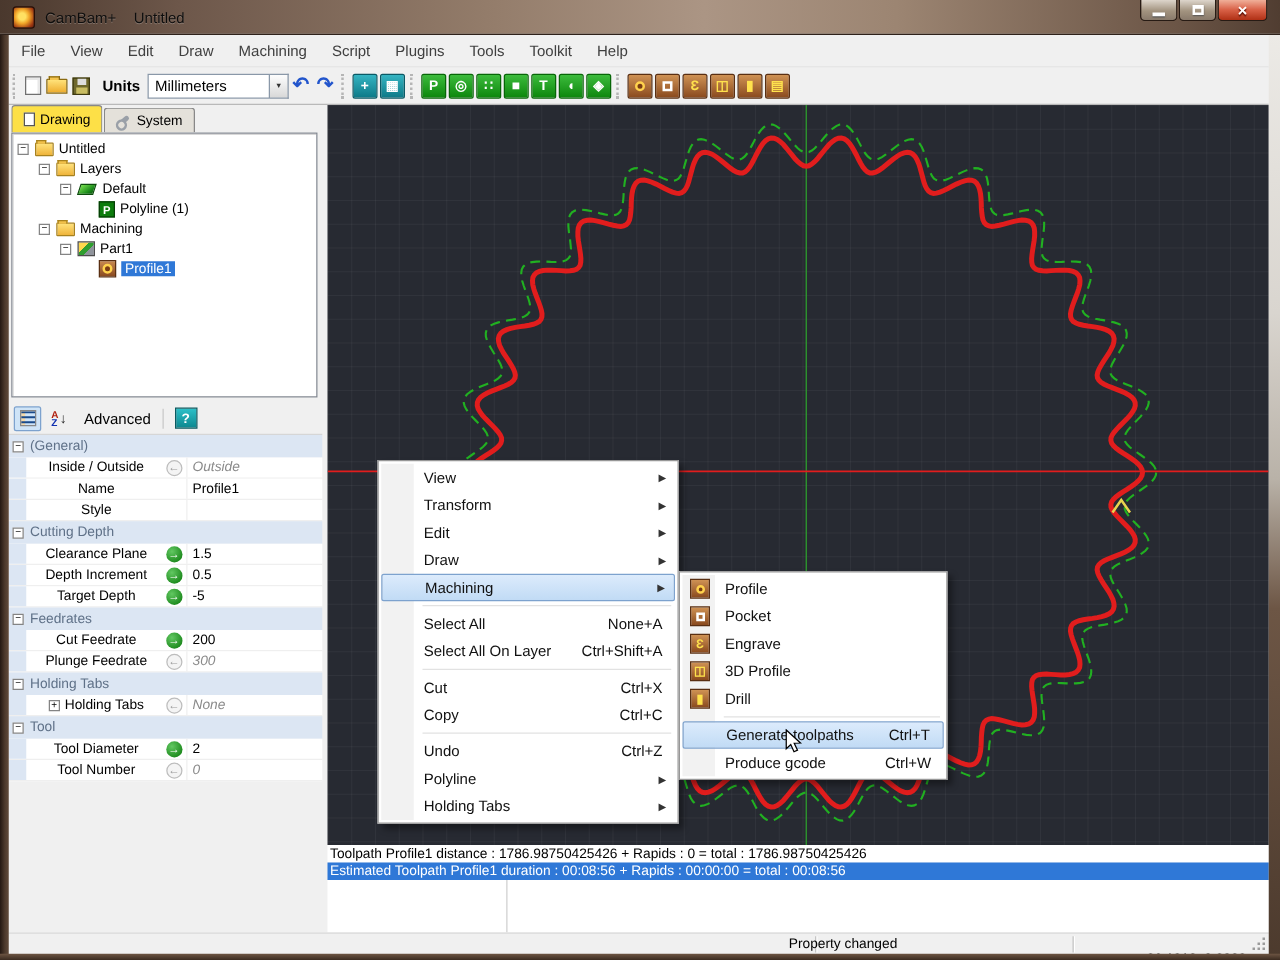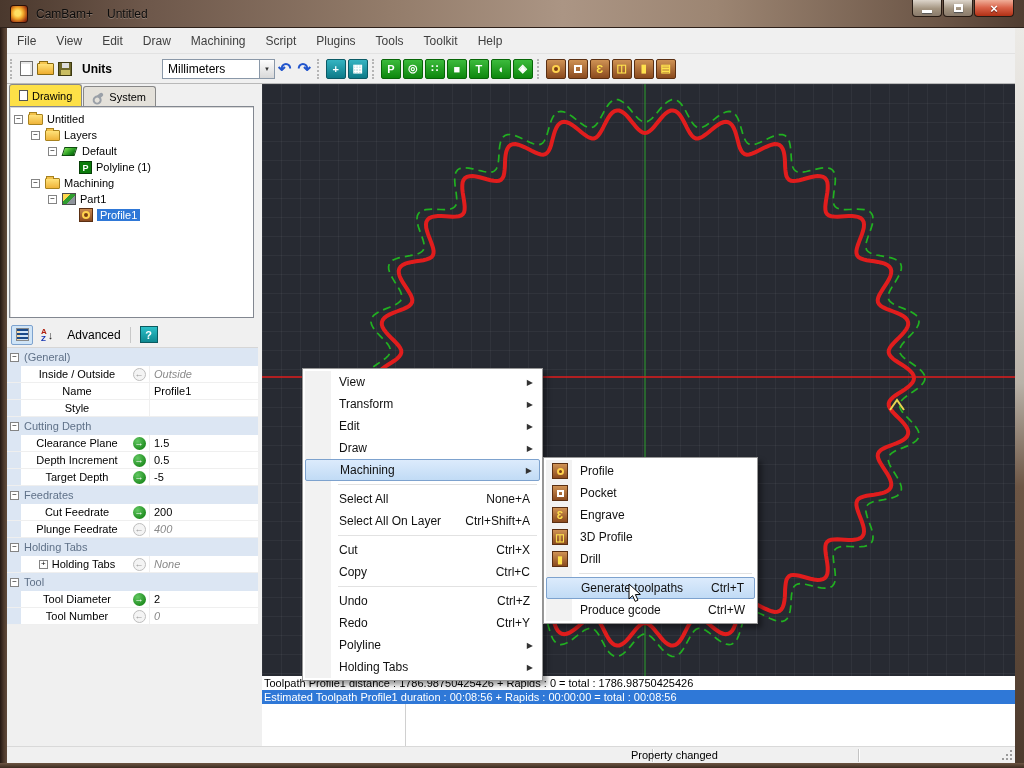--- a/index.html
+++ b/index.html
@@ -31,21 +31,21 @@
   .toolbar{position:absolute;left:7px;top:54px;width:1008px;height:30px;background:#f0f0f0;display:flex;align-items:center;border-bottom:1px solid #b9b9b9;}
   .grip{width:3px;height:20px;border-left:2px dotted #b5b5b5;margin:0 5px 0 3px;}
   .tbico{margin:0 2px;display:flex;align-items:center;justify-content:center;}
   .ico-new{width:13px;height:15px;background:#fff;border:1px solid #707070;box-shadow:inset -2px 2px 0 #e8e8e8;}
   .ico-open{width:17px;height:12px;background:linear-gradient(#ffe27a,#eead2e);border:1px solid #8a6a10;border-radius:1px 1px 0 0;position:relative;}
   .ico-open::before{content:'';position:absolute;left:1px;top:-3px;width:7px;height:2px;background:#f4c44e;border:1px solid #8a6a10;border-bottom:none;}
   .ico-save{width:14px;height:14px;background:#6e682c;border:1px solid #3c380f;position:relative;}
   .ico-save::before{content:'';position:absolute;left:3px;top:0;width:7px;height:5px;background:#ddd;}
   .ico-save::after{content:'';position:absolute;left:2px;bottom:0;width:9px;height:5px;background:#c9bd62;}
   .units-label{font-size:12px;font-weight:bold;margin:0 6px 0 8px;color:#000;}
-  .combo{width:98px;height:20px;background:#fff;border:1px solid #8a98a8;display:flex;align-items:center;font-size:12px;padding-left:5px;color:#000;margin-left:44px;}
+  .combo{width:98px;height:20px;background:#fff;border:1px solid #8a98a8;display:flex;align-items:center;font-size:12px;padding-left:5px;color:#000;}
   .combo-arrow{width:15px;height:20px;border:1px solid #8a98a8;border-left:none;background:linear-gradient(#fdfdfd,#d8d8d8);display:flex;align-items:center;justify-content:center;font-size:6px;color:#333;}
   .undo,.redo{font-size:16px;font-weight:bold;color:#2255cc;margin:0 3px;line-height:20px;}
   .tbtn{width:20px;height:20px;margin:0 1px;border-radius:2px;display:flex;align-items:center;justify-content:center;font-weight:bold;font-size:11px;color:#fff;}
   .tbtn.teal{background:linear-gradient(#35b4c2,#0d7a88);border:1px solid #0a5a66;}
   .tbtn.green{background:linear-gradient(#3cbb3c,#0d870d);border:1px solid #076607;}
   .tbtn.brown{background:linear-gradient(#cf9254,#8a4a1e);border:1px solid #5a2f12;color:#ffe24d;}
   .ring{width:8px;height:8px;border:2px solid #ffd24d;border-radius:50%;background:#7a3c14;}
   .wsq{width:8px;height:8px;border:2px solid #fff;}
 
   
@@ -388,21 +388,21 @@
           <span class="pvalue">200</span>
         </div>
         <div class="prow">
           <span class="indent"></span>
           <span class="plabel">
             <span>Plunge Feedrate</span>
           </span>
           <span class="picon">
             <span class="pi gray">←</span>
           </span>
-          <span class="pvalue it">400</span>
+          <span class="pvalue it">300</span>
         </div>
         <div class="pcat">
           <span class="expander">−</span>
           <span>Holding Tabs</span>
         </div>
         <div class="prow">
           <span class="indent"></span>
           <span class="plabel">
             <span class="expander">+</span>
             <span>Holding Tabs</span>
@@ -500,24 +500,20 @@
       <div class="mitem">
         <span>Copy</span>
         <span class="shortcut">Ctrl+C</span>
       </div>
       <div class="msep"></div>
       <div class="mitem">
         <span>Undo</span>
         <span class="shortcut">Ctrl+Z</span>
       </div>
       <div class="mitem">
-        <span>Redo</span>
-        <span class="shortcut">Ctrl+Y</span>
-      </div>
-      <div class="mitem">
         <span>Polyline</span>
         <span class="marrow">▶</span>
       </div>
       <div class="mitem">
         <span>Holding Tabs</span>
         <span class="marrow">▶</span>
       </div>
     </div>
 
   <div class="menu" id="submenu" style="left:543px;top:457px;width:215px;">

